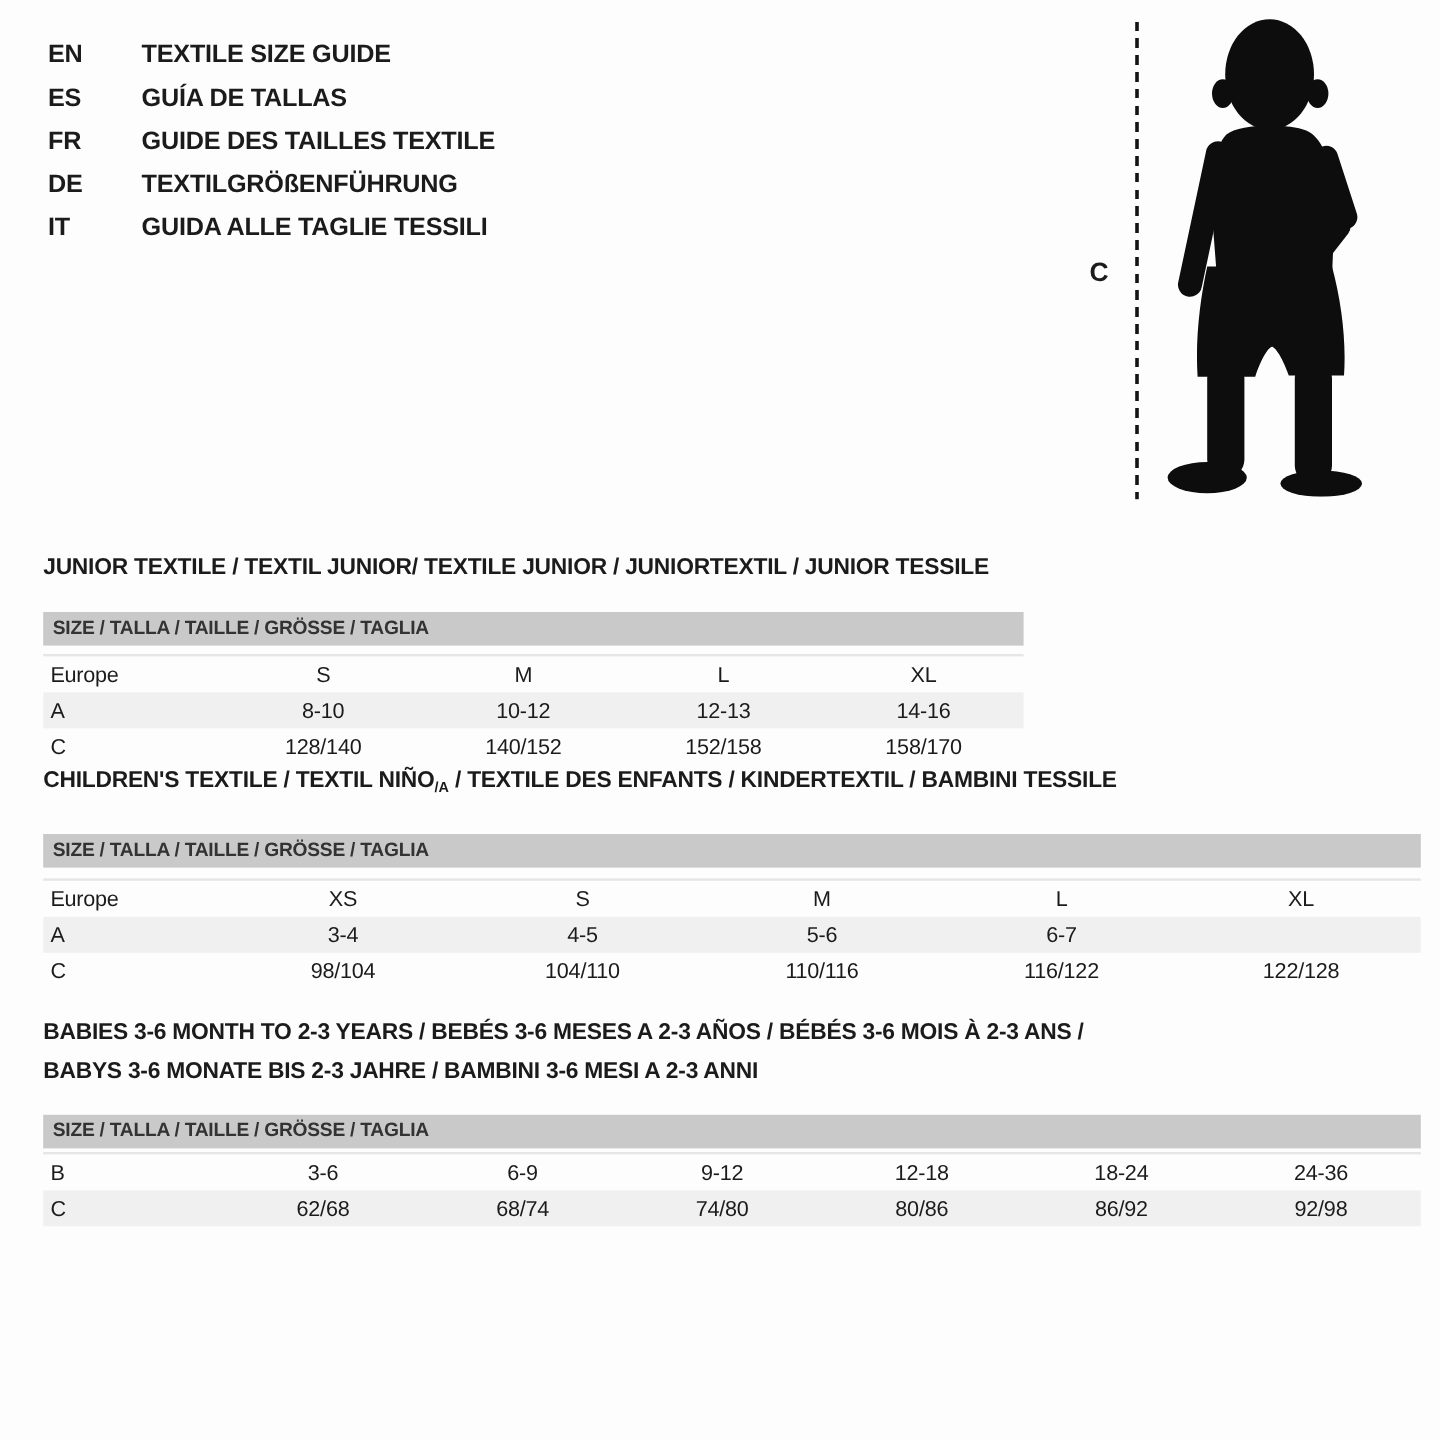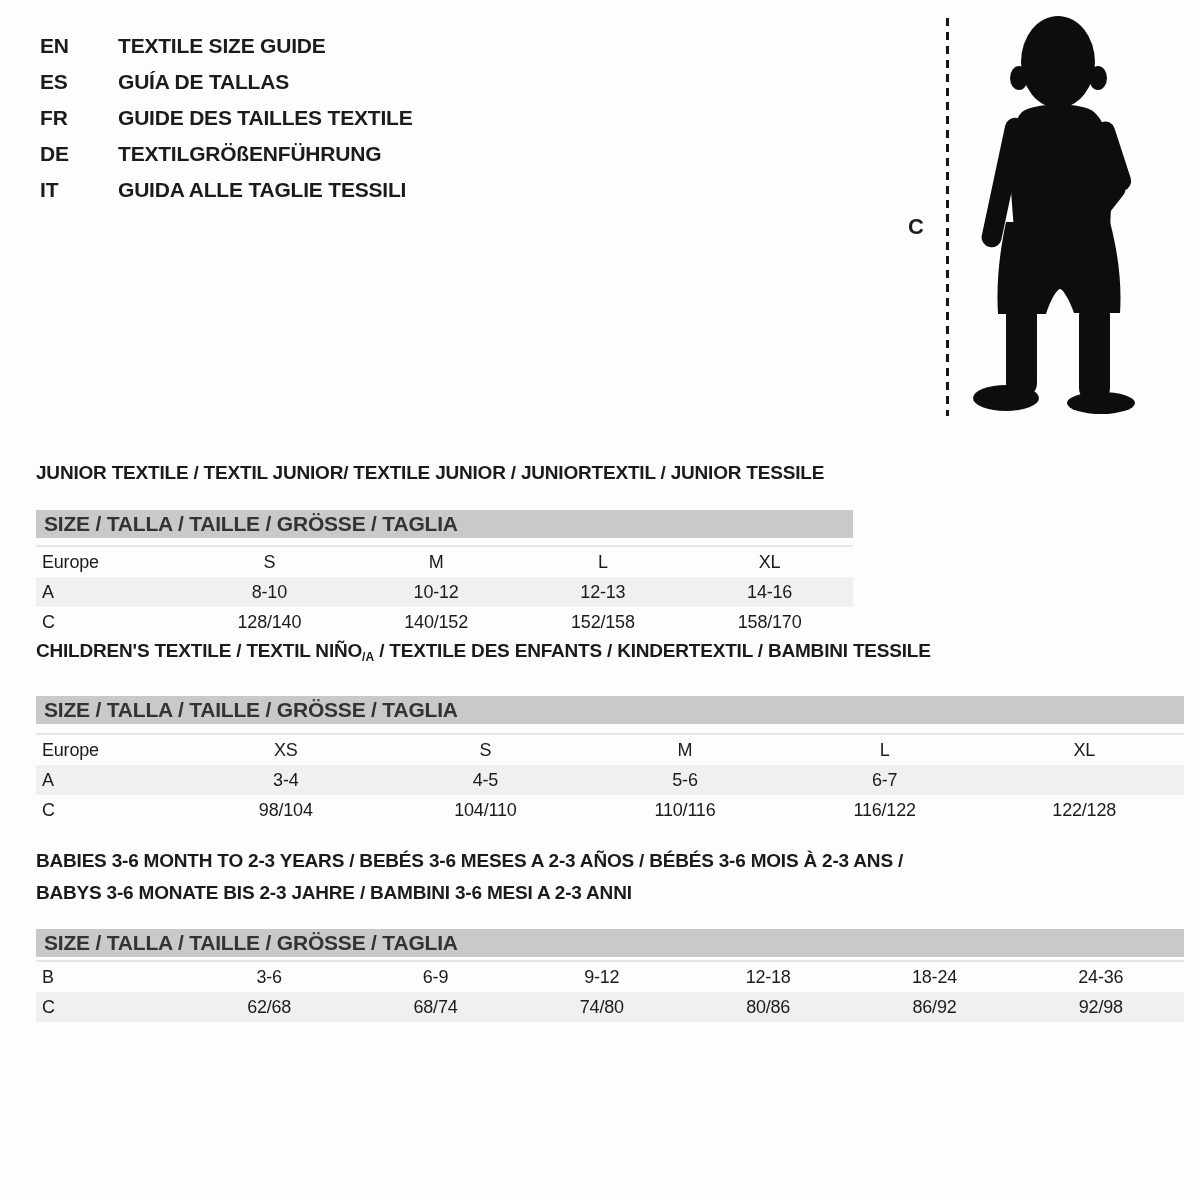--- a/index.html
+++ b/index.html
@@ -26,21 +26,21 @@
   .dash-line{position:absolute;left:946px;top:18px;width:3px;height:398px;
     background:repeating-linear-gradient(to bottom,#141414 0 8px,transparent 8px 14px);}
   .measure-label{position:absolute;left:908px;top:214px;font-size:22px;font-weight:700;}
   .silhouette{position:absolute;left:962px;top:12px;width:176px;height:402px;}
   .silhouette *{fill:var(--silhouette);}
 
   
   .size-section{position:absolute;left:36px;}
   .section-title{margin:0;font-size:19px;font-weight:700;line-height:22px;}
   .size-bar{background:var(--table-header-bg);height:28px;line-height:28px;
-    padding-left:8px;font-size:21px;font-weight:700;color:#333;}
+    padding-left:8px;font-size:16px;font-weight:700;color:#333;}
   .trow{display:grid;height:30px;line-height:30px;font-size:18px;font-weight:400;}
   .trow .tlabel{padding-left:6px;text-align:left;}
   .trow .tcell{text-align:center;}
   .trow.shaded{background:var(--row-shaded-bg);}
   .trow.first{border-top:2px solid #e6e6e6;}
 
   .junior{top:434px;width:817px;margin-top:28px;}
   .junior .size-bar{margin-top:26px;margin-bottom:7px;}
   .junior .trow{grid-template-columns:150px repeat(4,1fr);}
 

